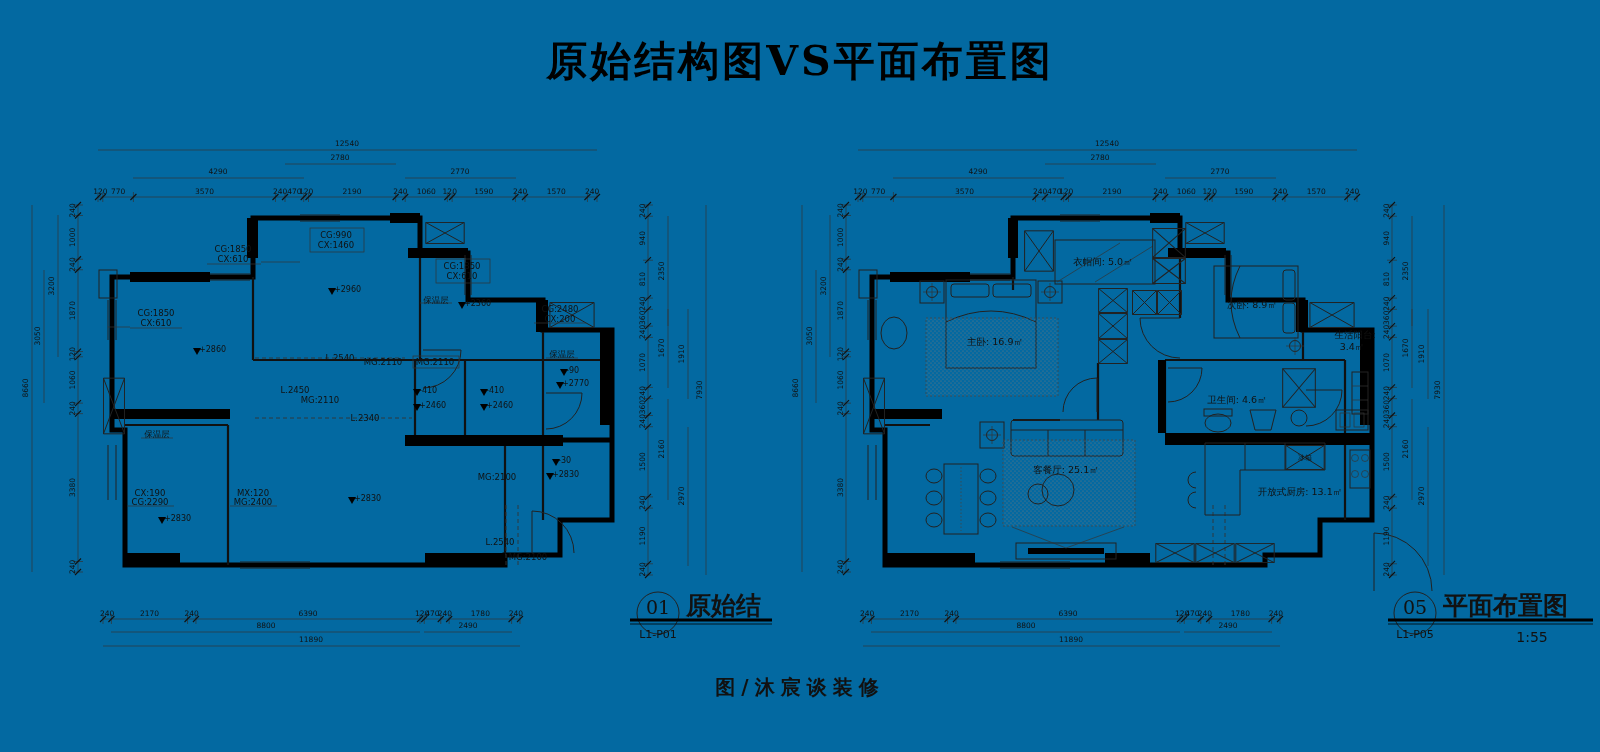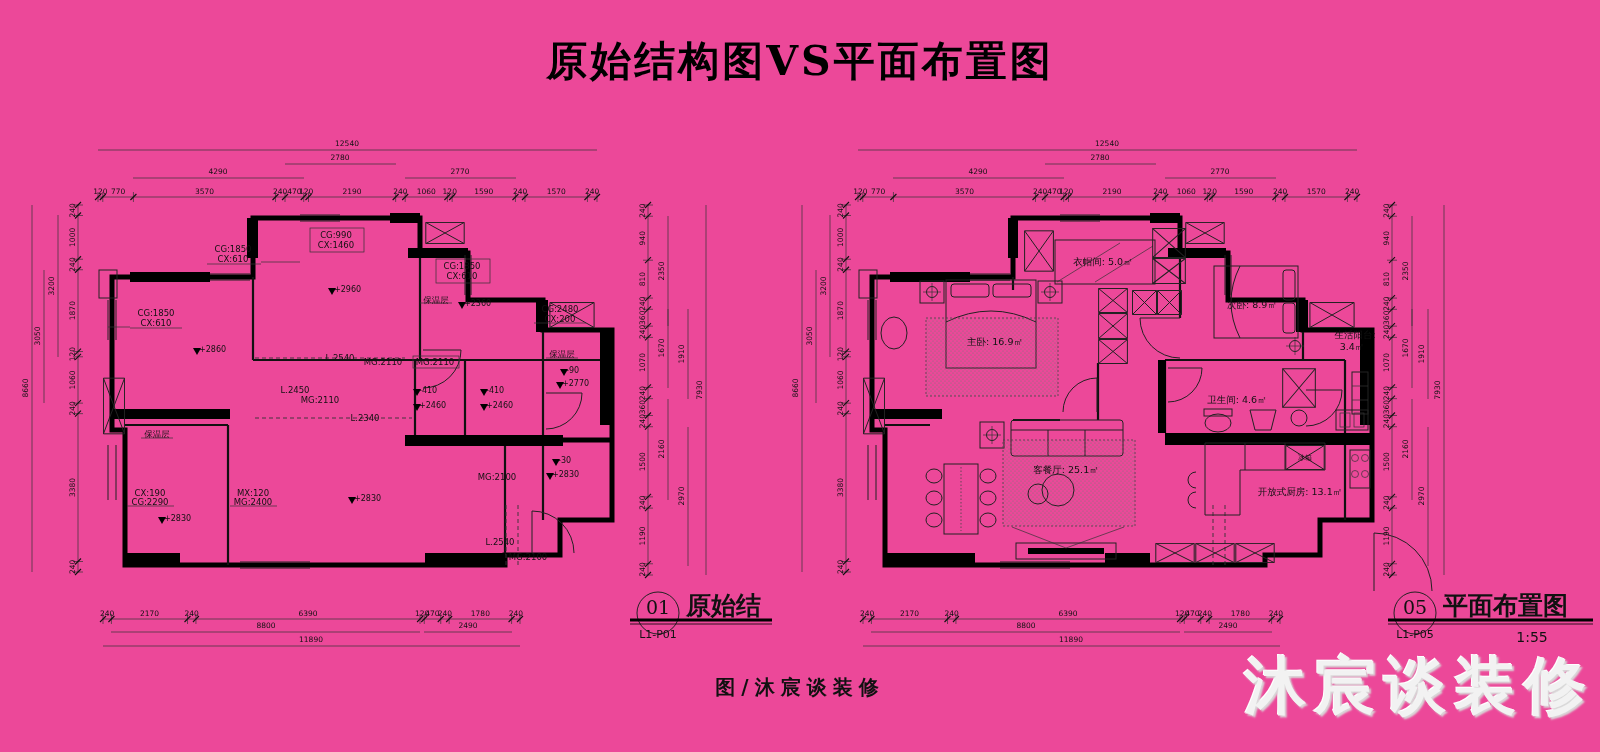--- a/index.html
+++ b/index.html
@@ -1,17 +1,17 @@
 <!DOCTYPE html>
 <html><head>
 <meta charset="utf-8">
 <style>
   html,body{margin:0;padding:0;background:#fff;width:1600px;height:752px;overflow:hidden;
     font-family:"DejaVu Sans",sans-serif;}
-  #stage{position:relative;width:1600px;height:752px;background:#ec4899;}
+  #stage{position:relative;width:1600px;height:752px;background:#0369a1;}
   .title{position:absolute;top:34px;left:0;width:100%;text-align:center;
     font-family:"DejaVu Serif",serif;font-weight:bold;font-size:41px;letter-spacing:3px;color:#000;}
   .credit{position:absolute;top:674px;left:0;width:100%;text-align:center;
     font-family:"DejaVu Serif",serif;font-weight:bold;font-size:20px;letter-spacing:6px;color:#111;}
   .watermark{position:absolute;top:644px;right:6px;font-weight:bold;font-size:62px;letter-spacing:8px;
     color:#f2f2f2;text-shadow:2px 2px 2px #d9d9d9,-1px -1px 0 #ffffff;white-space:nowrap;}
   svg{position:absolute;top:0;left:0;}
   .w5{stroke:#000;stroke-width:5;fill:none}
   .w2{stroke:#111;stroke-width:2.2;fill:none}
   .w1{stroke:#222;stroke-width:1;fill:none}
@@ -632,14 +632,13 @@
         <line x1="1388" y1="624" x2="1593" y2="624" stroke="#000" stroke-width=".8"></line>
         <text class="bno" x="1415" y="614">05</text>
         <text class="bcode" x="1415" y="638">L1-P05</text>
         <text class="bname" x="1443" y="614">平面布置图</text>
         <text class="bscale" x="1532" y="642">1:55</text>
       </g>
     </g>
   </svg>
 
   <div class="credit">图/沐宸谈装修</div>
-  <div class="watermark">沐宸谈装修</div>
 </div>
 
 </body></html>

